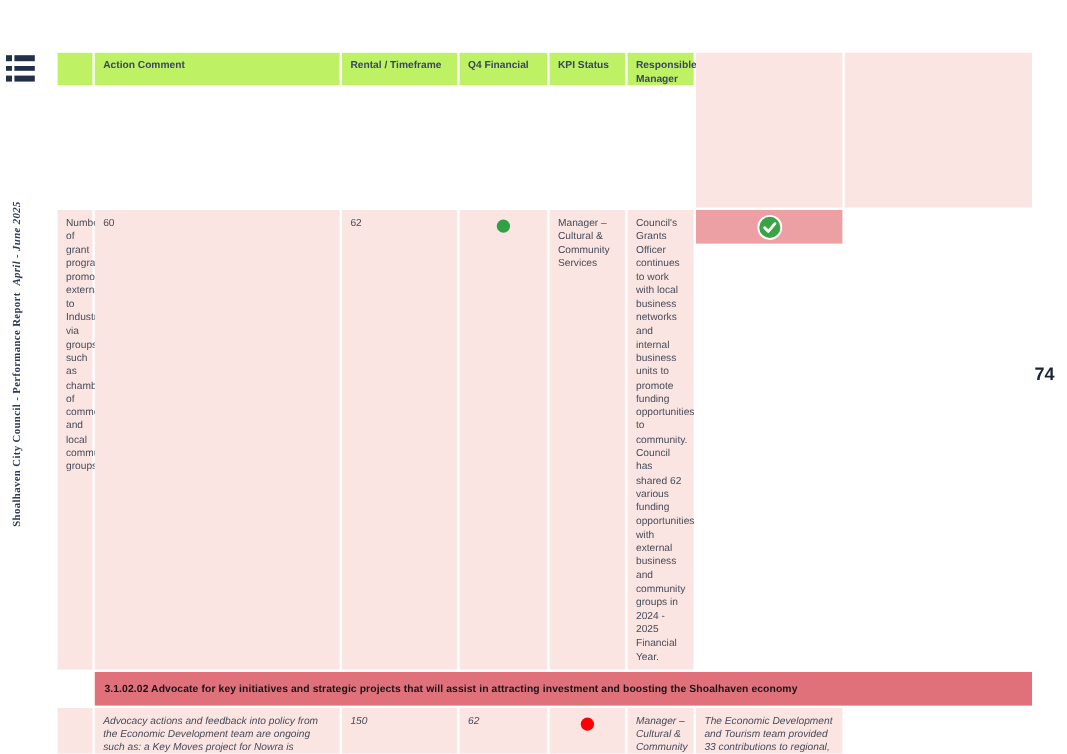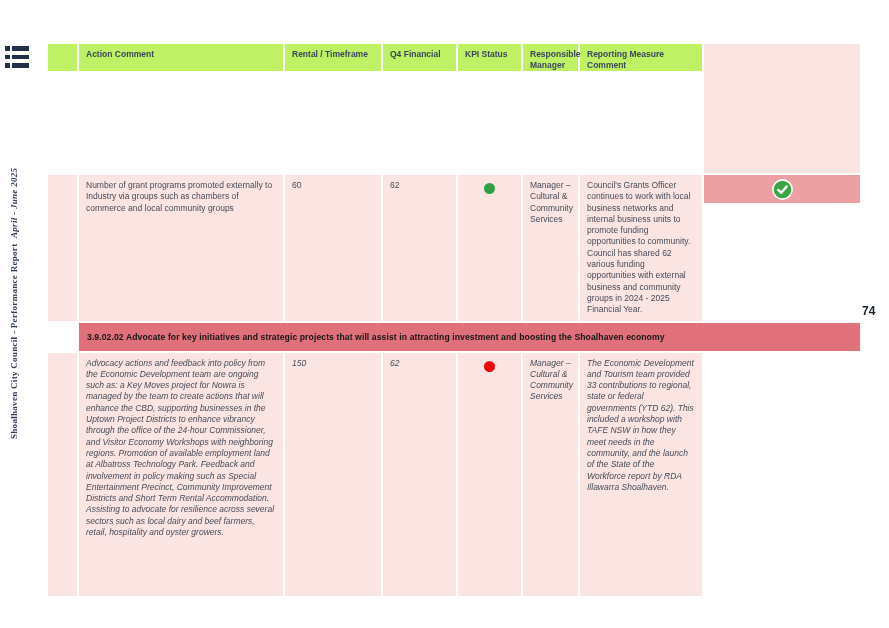--- a/index.html
+++ b/index.html
@@ -20,21 +20,21 @@
   .sidebar-text .period{font-style:italic;margin-top:3px;}
 
   
   .toc-icon{position:absolute;left:5px;top:46px;width:24px;height:22px;
     display:flex;flex-direction:column;justify-content:space-between;cursor:pointer;}
   .toc-icon .line{display:flex;align-items:center;height:5px;}
   .toc-icon .sq{width:4.5px;height:4.5px;background:#22304a;margin-right:2.5px;}
   .toc-icon .bar{flex:1;height:4.5px;background:#22304a;}
 
   
-  .page-number{position:absolute;left:862px;top:304px;font-size:12px;font-weight:bold;color:#1c2430;}
+  .page-number{position:absolute;left:862px;top:304px;font-size:15px;font-weight:bold;color:#1c2430;}
 
   
   .report-table{
     position:absolute;left:48px;top:44px;width:798px;
     display:grid;
     grid-template-columns:29px 204px 96px 73px 63px 55px 122px 156px;
     gap:2px;
   }
   .cell{box-sizing:border-box;padding:5px 7px;font-size:8.5px;line-height:1.33;color:#464b59;}
   .cell.header{background:#bef264;color:#3b455e;font-weight:bold;height:27px;padding-top:5px;}
@@ -77,40 +77,39 @@
 <div class="page-number">74</div>
 
 <div class="report-table">
 
   <div class="cell header"></div>
   <div class="cell header">Action Comment</div>
   <div class="cell header">Rental / Timeframe</div>
   <div class="cell header">Q4 Financial</div>
   <div class="cell header">KPI Status</div>
   <div class="cell header">Responsible Manager</div>
-  <div class="cell header">Reporting Measure Comment</div>
 
   <div class="cell body r1"></div>
   <div class="cell body r1"></div>
   <div class="cell body r1">Number of grant programs promoted externally to Industry via groups such as chambers of commerce and local community groups</div>
   <div class="cell body r1">60</div>
   <div class="cell body r1">62</div>
   <div class="cell body r1 kpi-cell">
     <span class="kpi-dot" style="background-color: rgb(47, 160, 67);"></span>
   </div>
   <div class="cell body r1">Manager – Cultural &amp; Community Services</div>
   <div class="cell body r1">Council's Grants Officer continues to work with local business networks and internal business units to promote funding opportunities to community. Council has shared 62 various funding opportunities with external business and community groups in 2024 - 2025 Financial Year.</div>
 
   <div class="banner-icon-cell">
     <svg width="21" height="21" viewBox="0 0 21 21">
       <circle cx="10.5" cy="10.5" r="9.6" fill="#3aa345" stroke="#ffffff" stroke-width="1.6"></circle>
       <path d="M6.2 10.8 L9.3 13.8 L14.8 7.4" fill="none" stroke="#ffffff" stroke-width="2.4" stroke-linecap="round" stroke-linejoin="round"></path>
     </svg>
   </div>
-  <div class="banner-cell">3.9.02.02 Advocate for key initiatives and strategic projects that will assist in attracting investment and boosting the Shoalhaven economy</div>
+  <div class="banner-cell">3.1.02.02 Advocate for key initiatives and strategic projects that will assist in attracting investment and boosting the Shoalhaven economy</div>
 
   <div class="cell body r2"></div>
   <div class="cell body r2">Advocacy actions and feedback into policy from the Economic Development team are ongoing such as: a Key Moves project for Nowra is managed by the team to create actions that will enhance the CBD, supporting businesses in the Uptown Project Districts to enhance vibrancy through the office of the 24-hour Commissioner, and Visitor Economy Workshops with neighboring regions. Promotion of available employment land at Albatross Technology Park. Feedback and involvement in policy making such as Special Entertainment Precinct, Community Improvement Districts and Short Term Rental Accommodation. Assisting to advocate for resilience across several sectors such as local dairy and beef farmers, retail, hospitality and oyster growers.</div>
   <div class="cell body r2">150</div>
   <div class="cell body r2">62</div>
   <div class="cell body r2 kpi-cell">
     <span class="kpi-dot" style="background-color: rgb(251, 0, 5);"></span>
   </div>
   <div class="cell body r2">Manager – Cultural &amp; Community Services</div>
   <div class="cell body r2">The Economic Development and Tourism team provided 33 contributions to regional, state or federal governments (YTD 62). This included a workshop with TAFE NSW in how they meet needs in the community, and the launch of the State of the Workforce report by RDA Illawarra Shoalhaven.</div>

